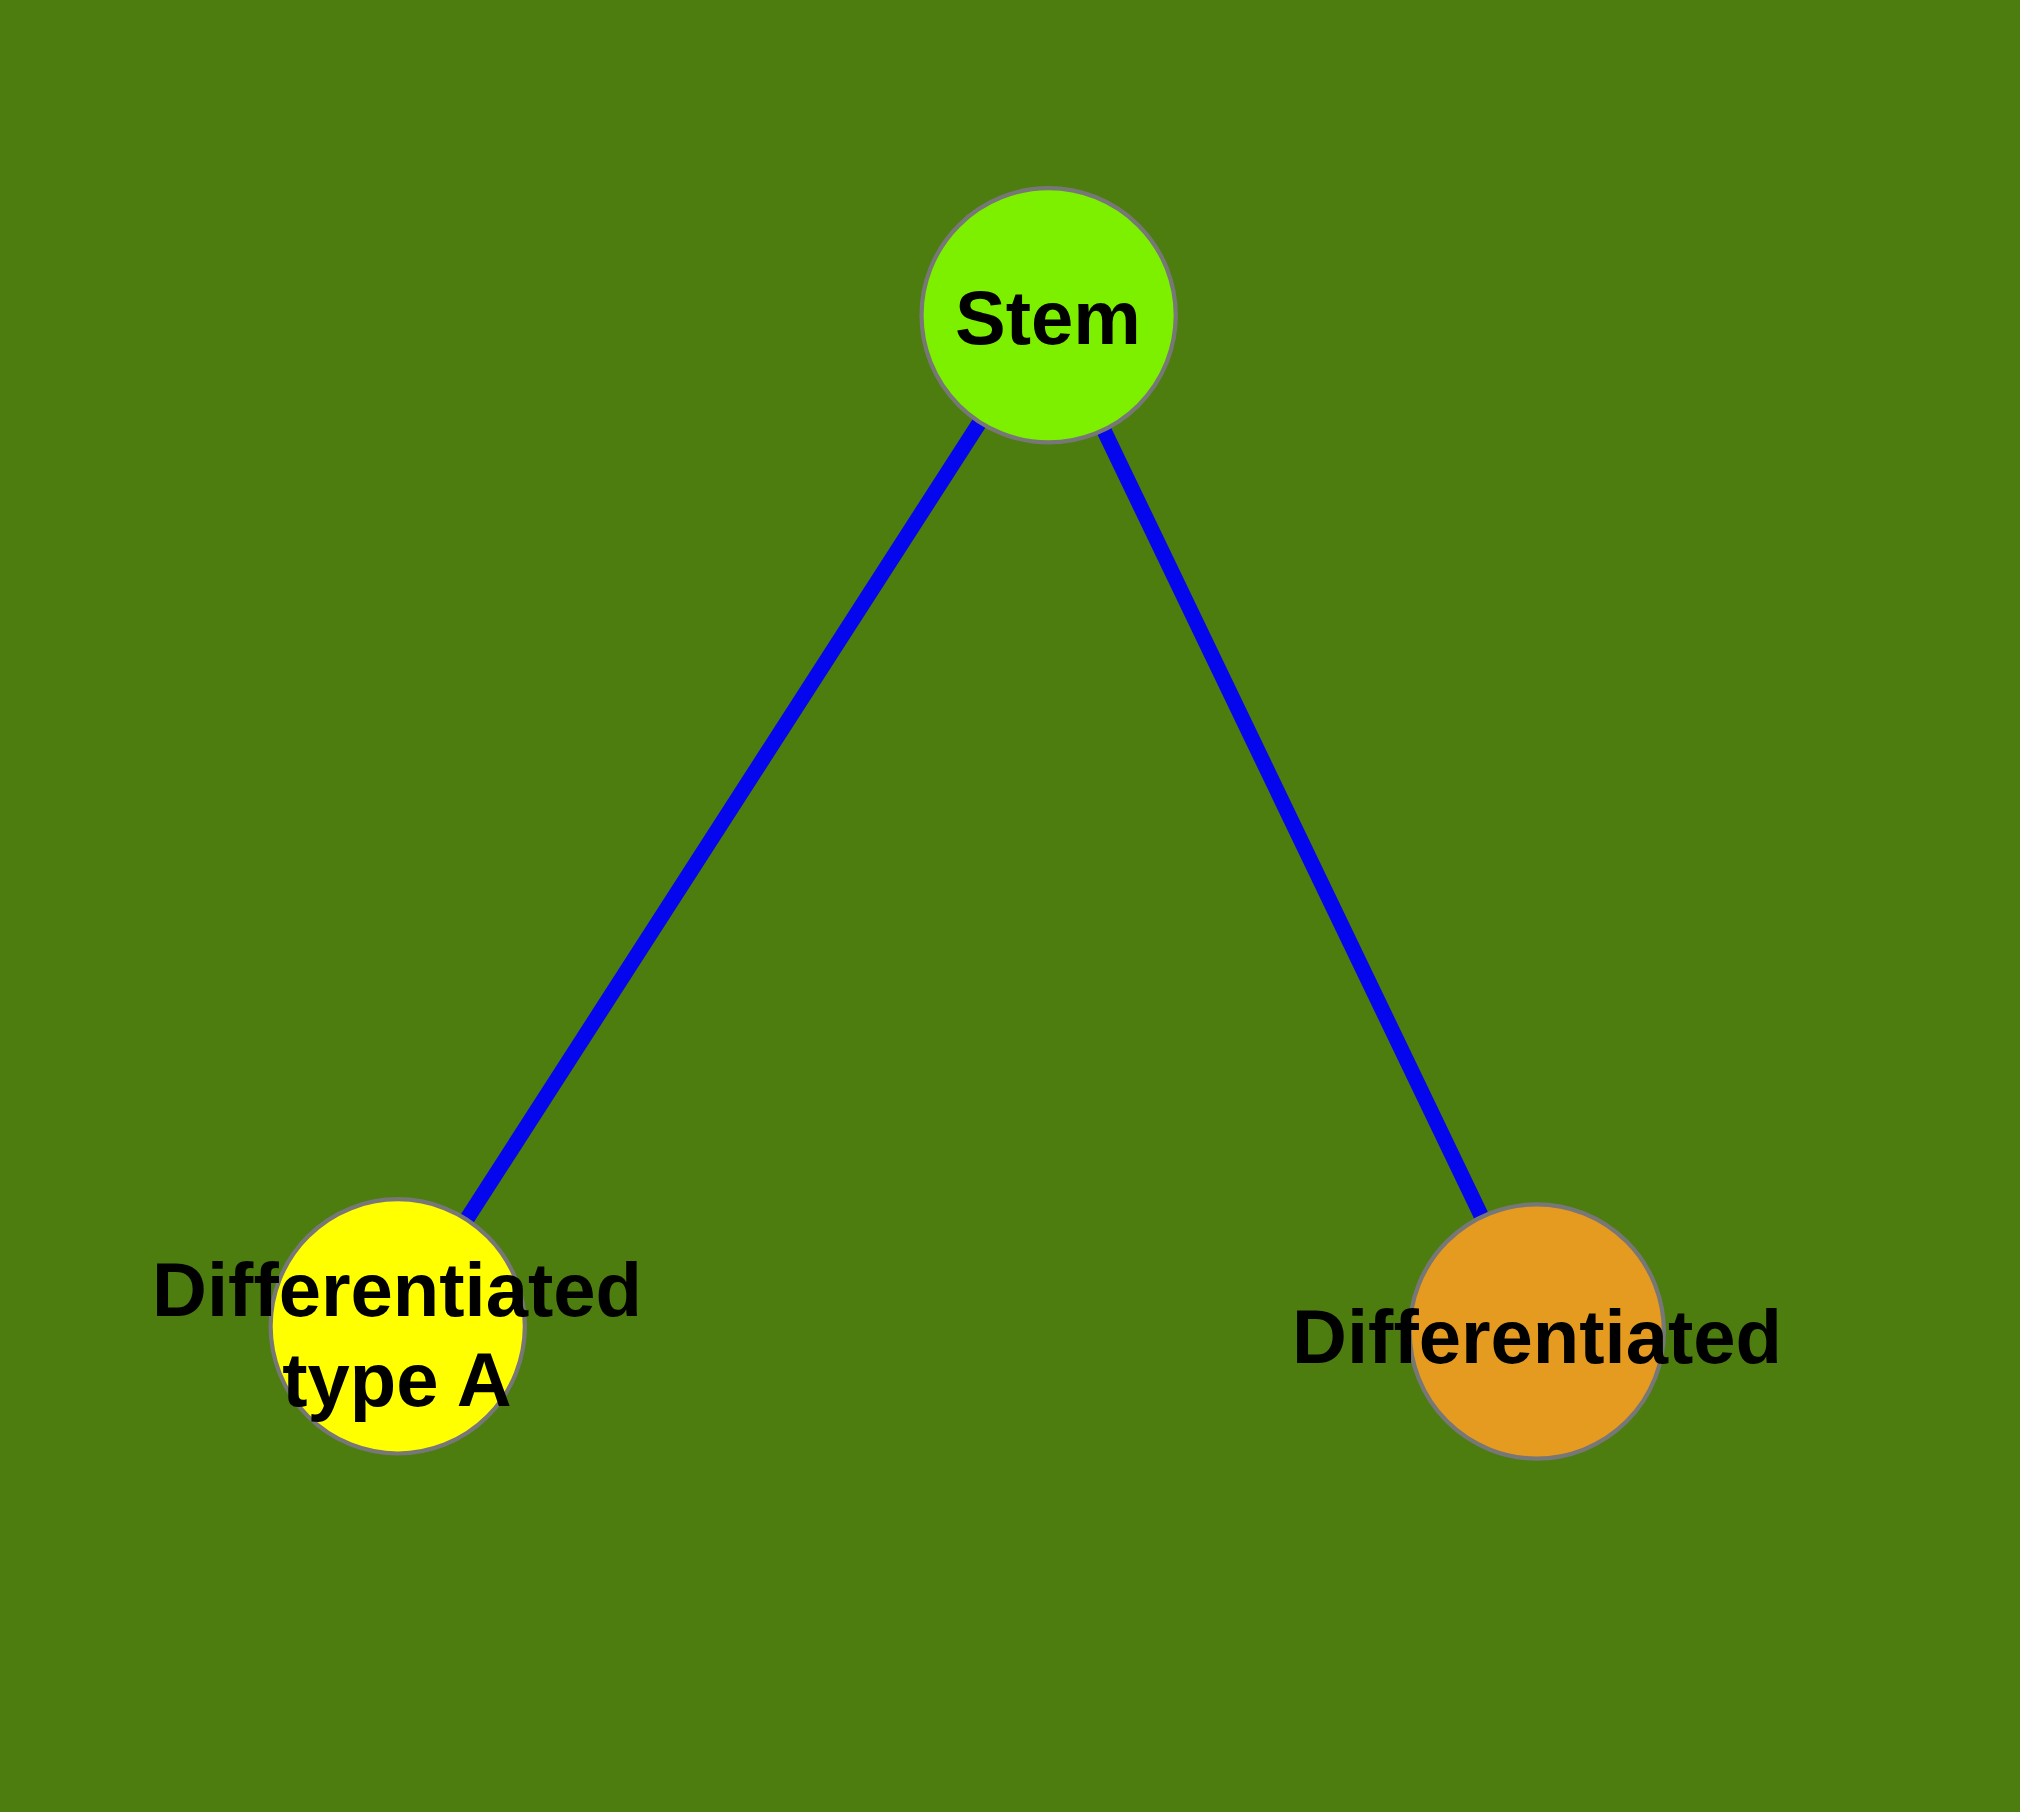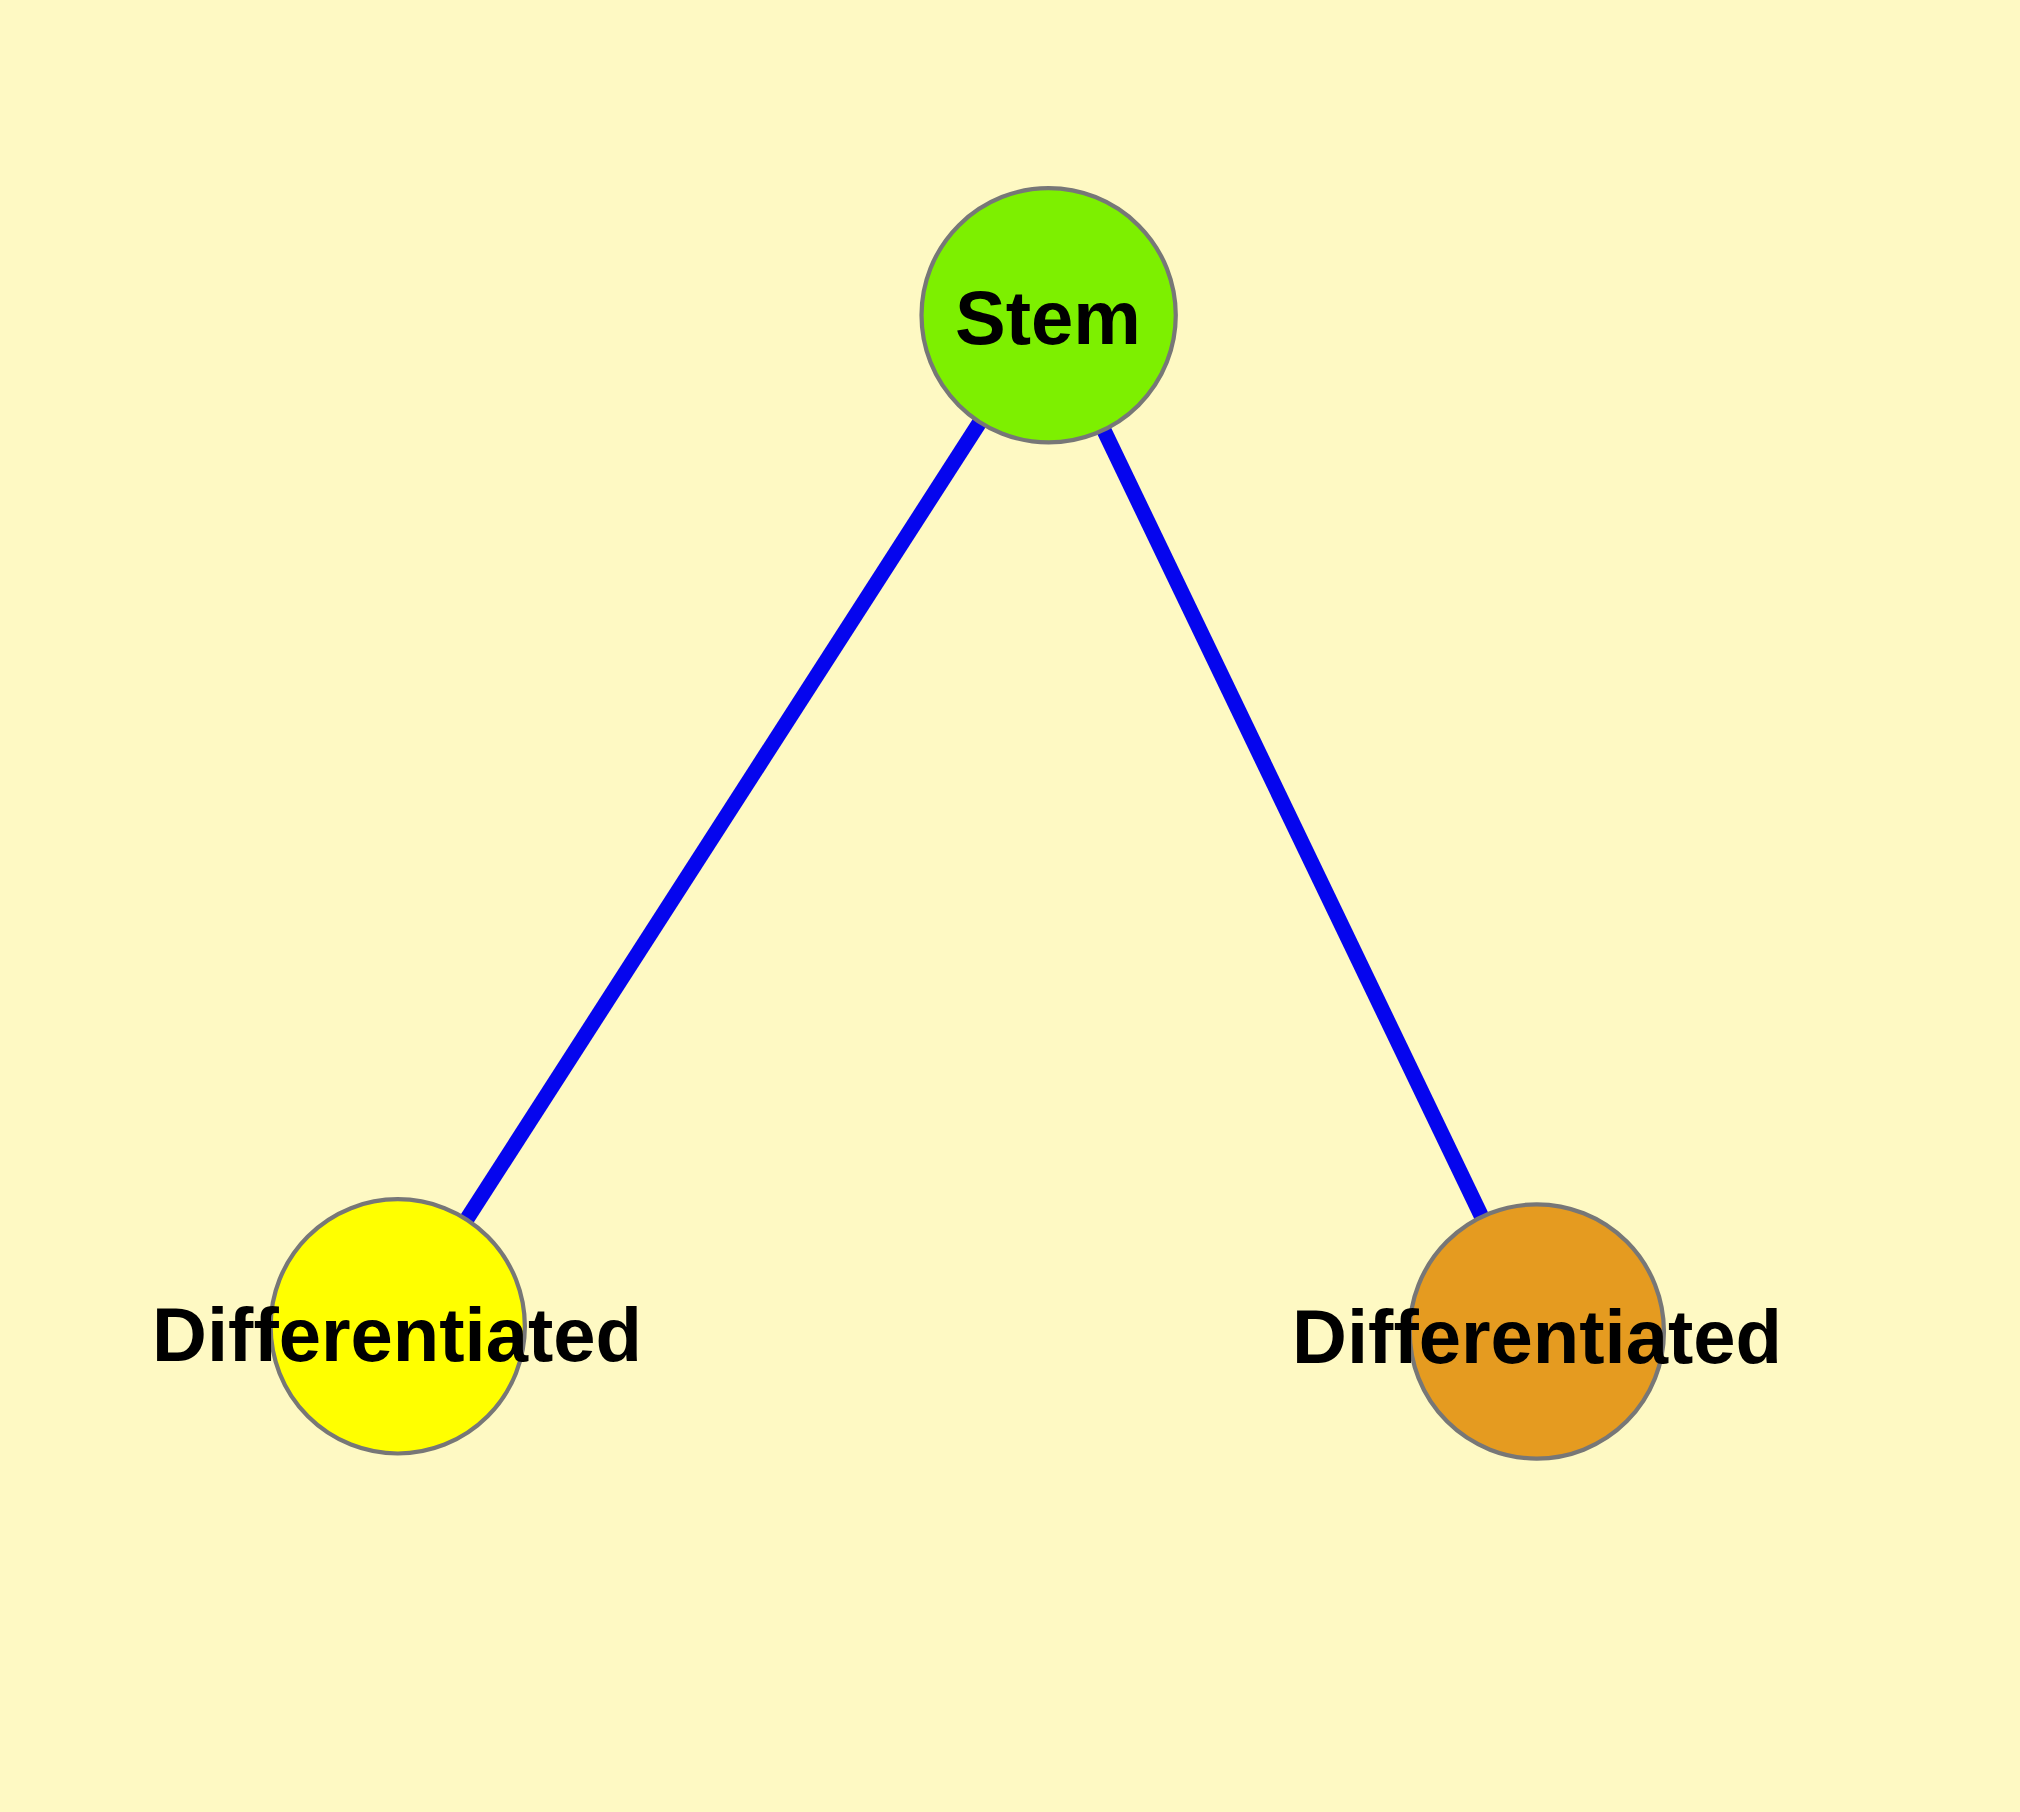--- a/index.html
+++ b/index.html
@@ -31,38 +31,39 @@
     white-space: nowrap;
     color: #000000;
   }
   .node-label .line {
     display: block;
   }
 </style>
 </head>
 <body>
 
-<div class="canvas" style="background-color: #fef9c3;">
+<div class="canvas" style="background-color: #4d7c0f;">
 
   <svg class="graph-svg" viewBox="0 0 2384 2138">
 
     <line x1="1237" y1="372" x2="469" y2="1565" stroke-linecap="butt" stroke="#0505ee" stroke-width="18"></line>
     <line x1="1237" y1="372" x2="1813" y2="1571" stroke-linecap="butt" stroke="#0505ee" stroke-width="18"></line>
 
     <circle cx="1237" cy="372" r="150" stroke-width="5" fill="#7df000" stroke="#777777"></circle>
     <circle cx="469" cy="1565" r="150" stroke-width="5" fill="#ffff00" stroke="#777777"></circle>
     <circle cx="1813" cy="1571" r="150" stroke-width="5" fill="#e59b20" stroke="#777777"></circle>
   </svg>
 
   <div class="node-label" style="left: 1048px; top: 318px; color: rgb(0, 0, 0);">
     <span class="line">Stem</span>
   </div>
 
   <div class="node-label" style="left: 397px; top: 1335px; color: rgb(0, 0, 0);">
     <span class="line">Differentiated</span>
+    <span class="line">type A</span>
   </div>
 
   <div class="node-label" style="left: 1537px; top: 1337px; color: rgb(0, 0, 0);">
     <span class="line">Differentiated</span>
   </div>
 
 </div>
 
 
 </body></html>

